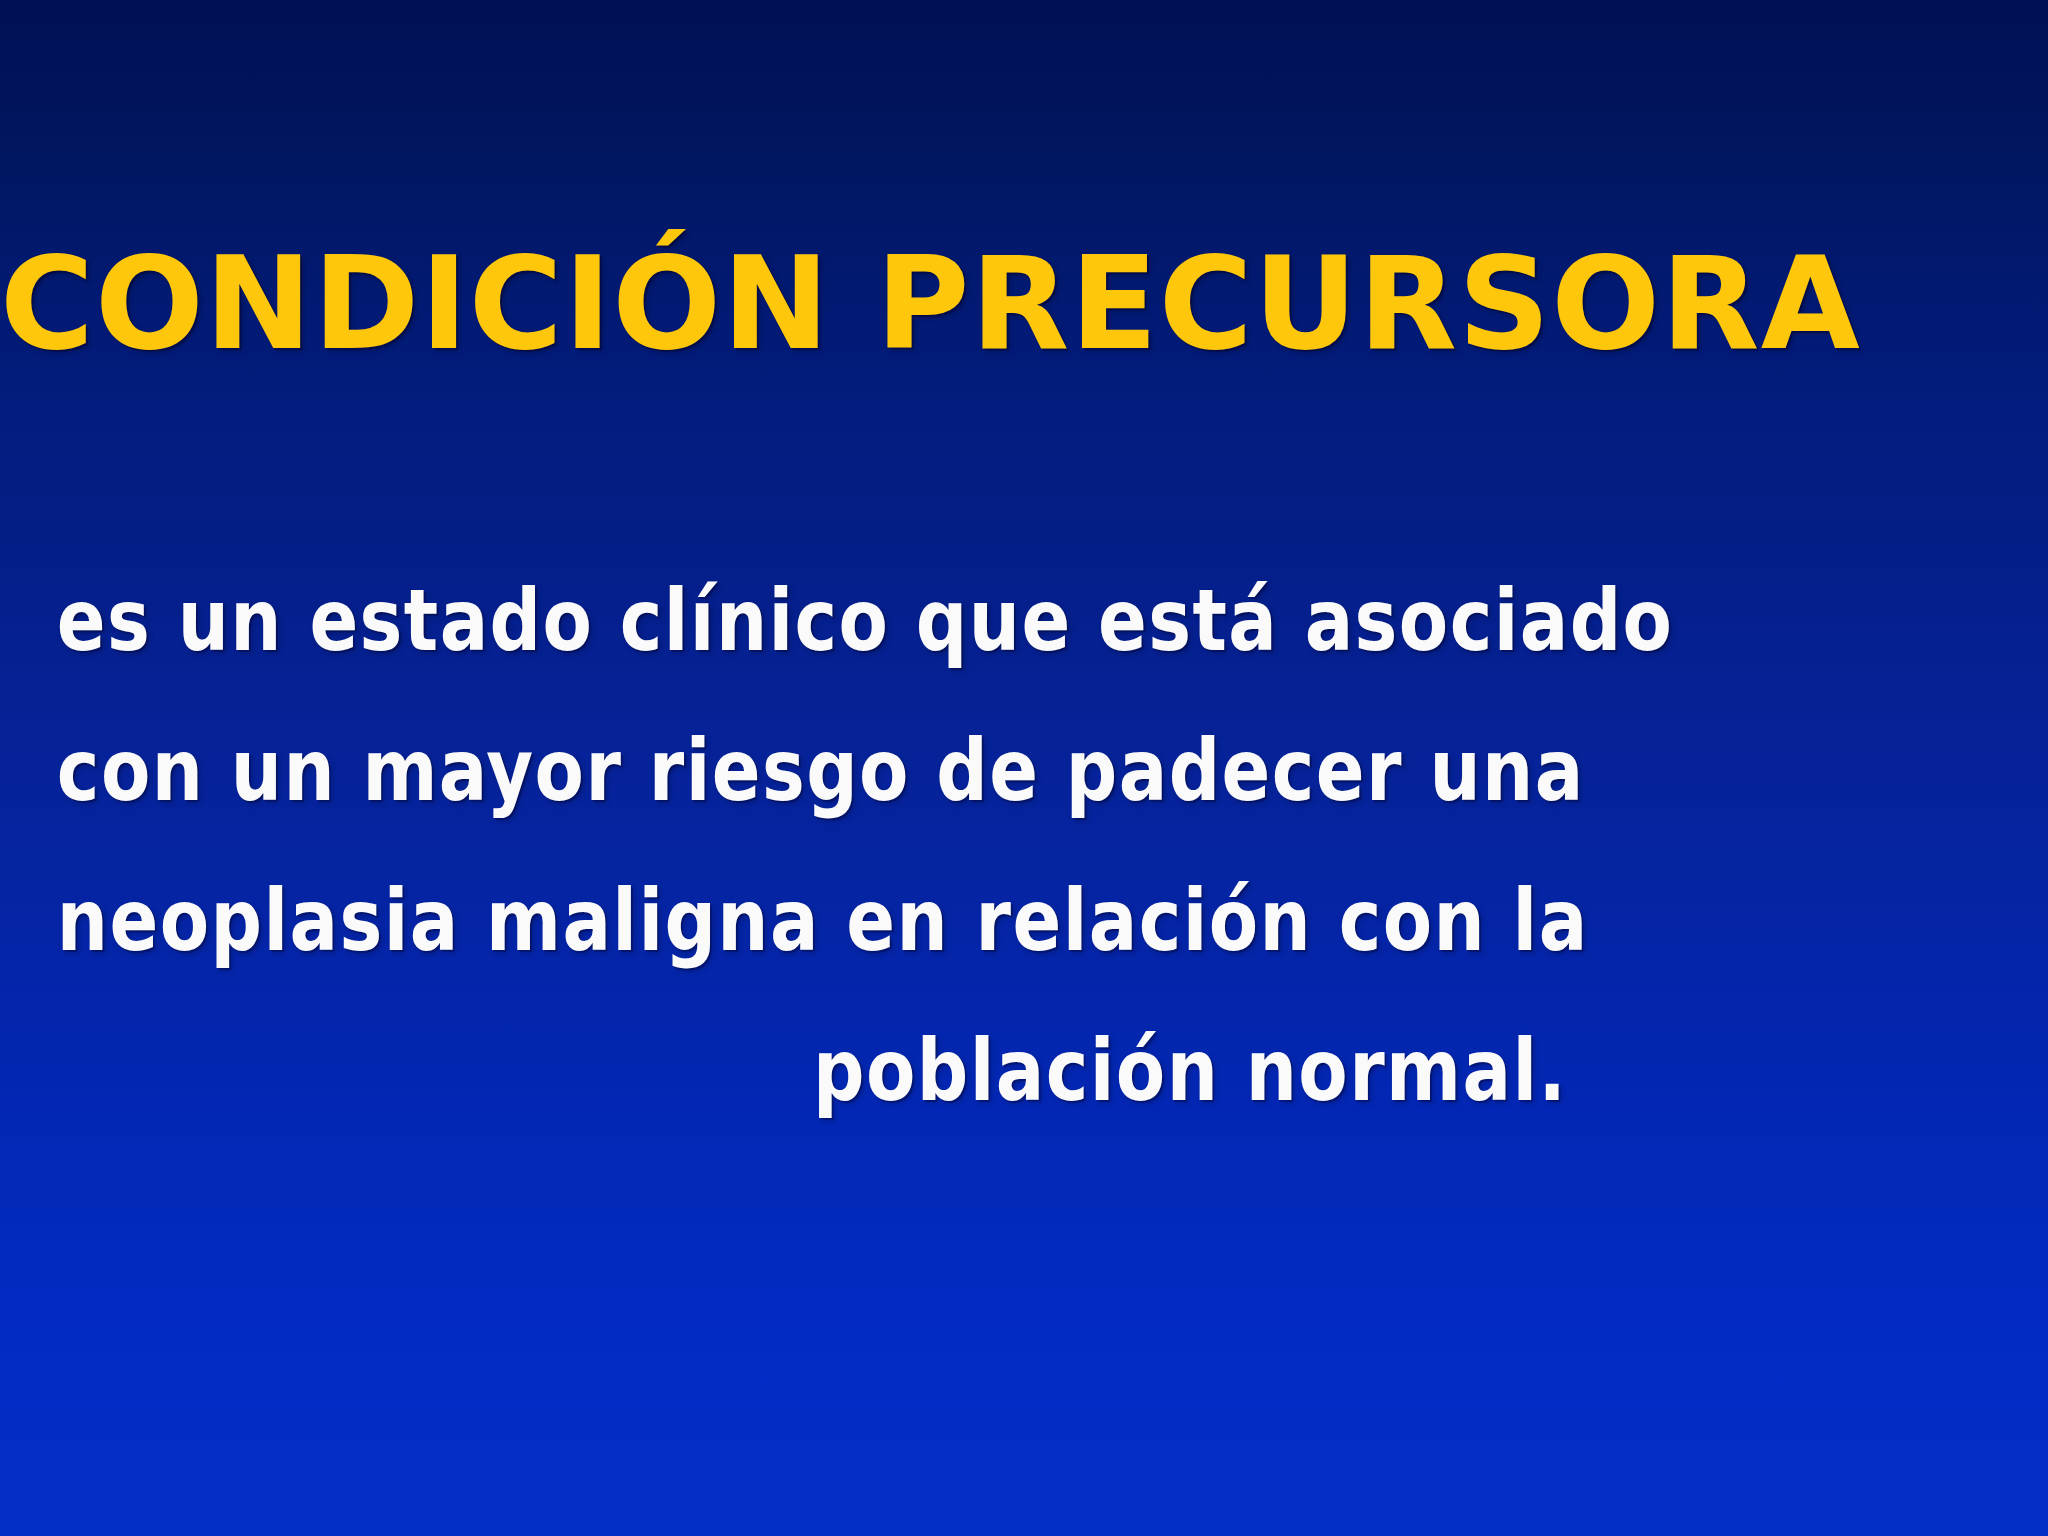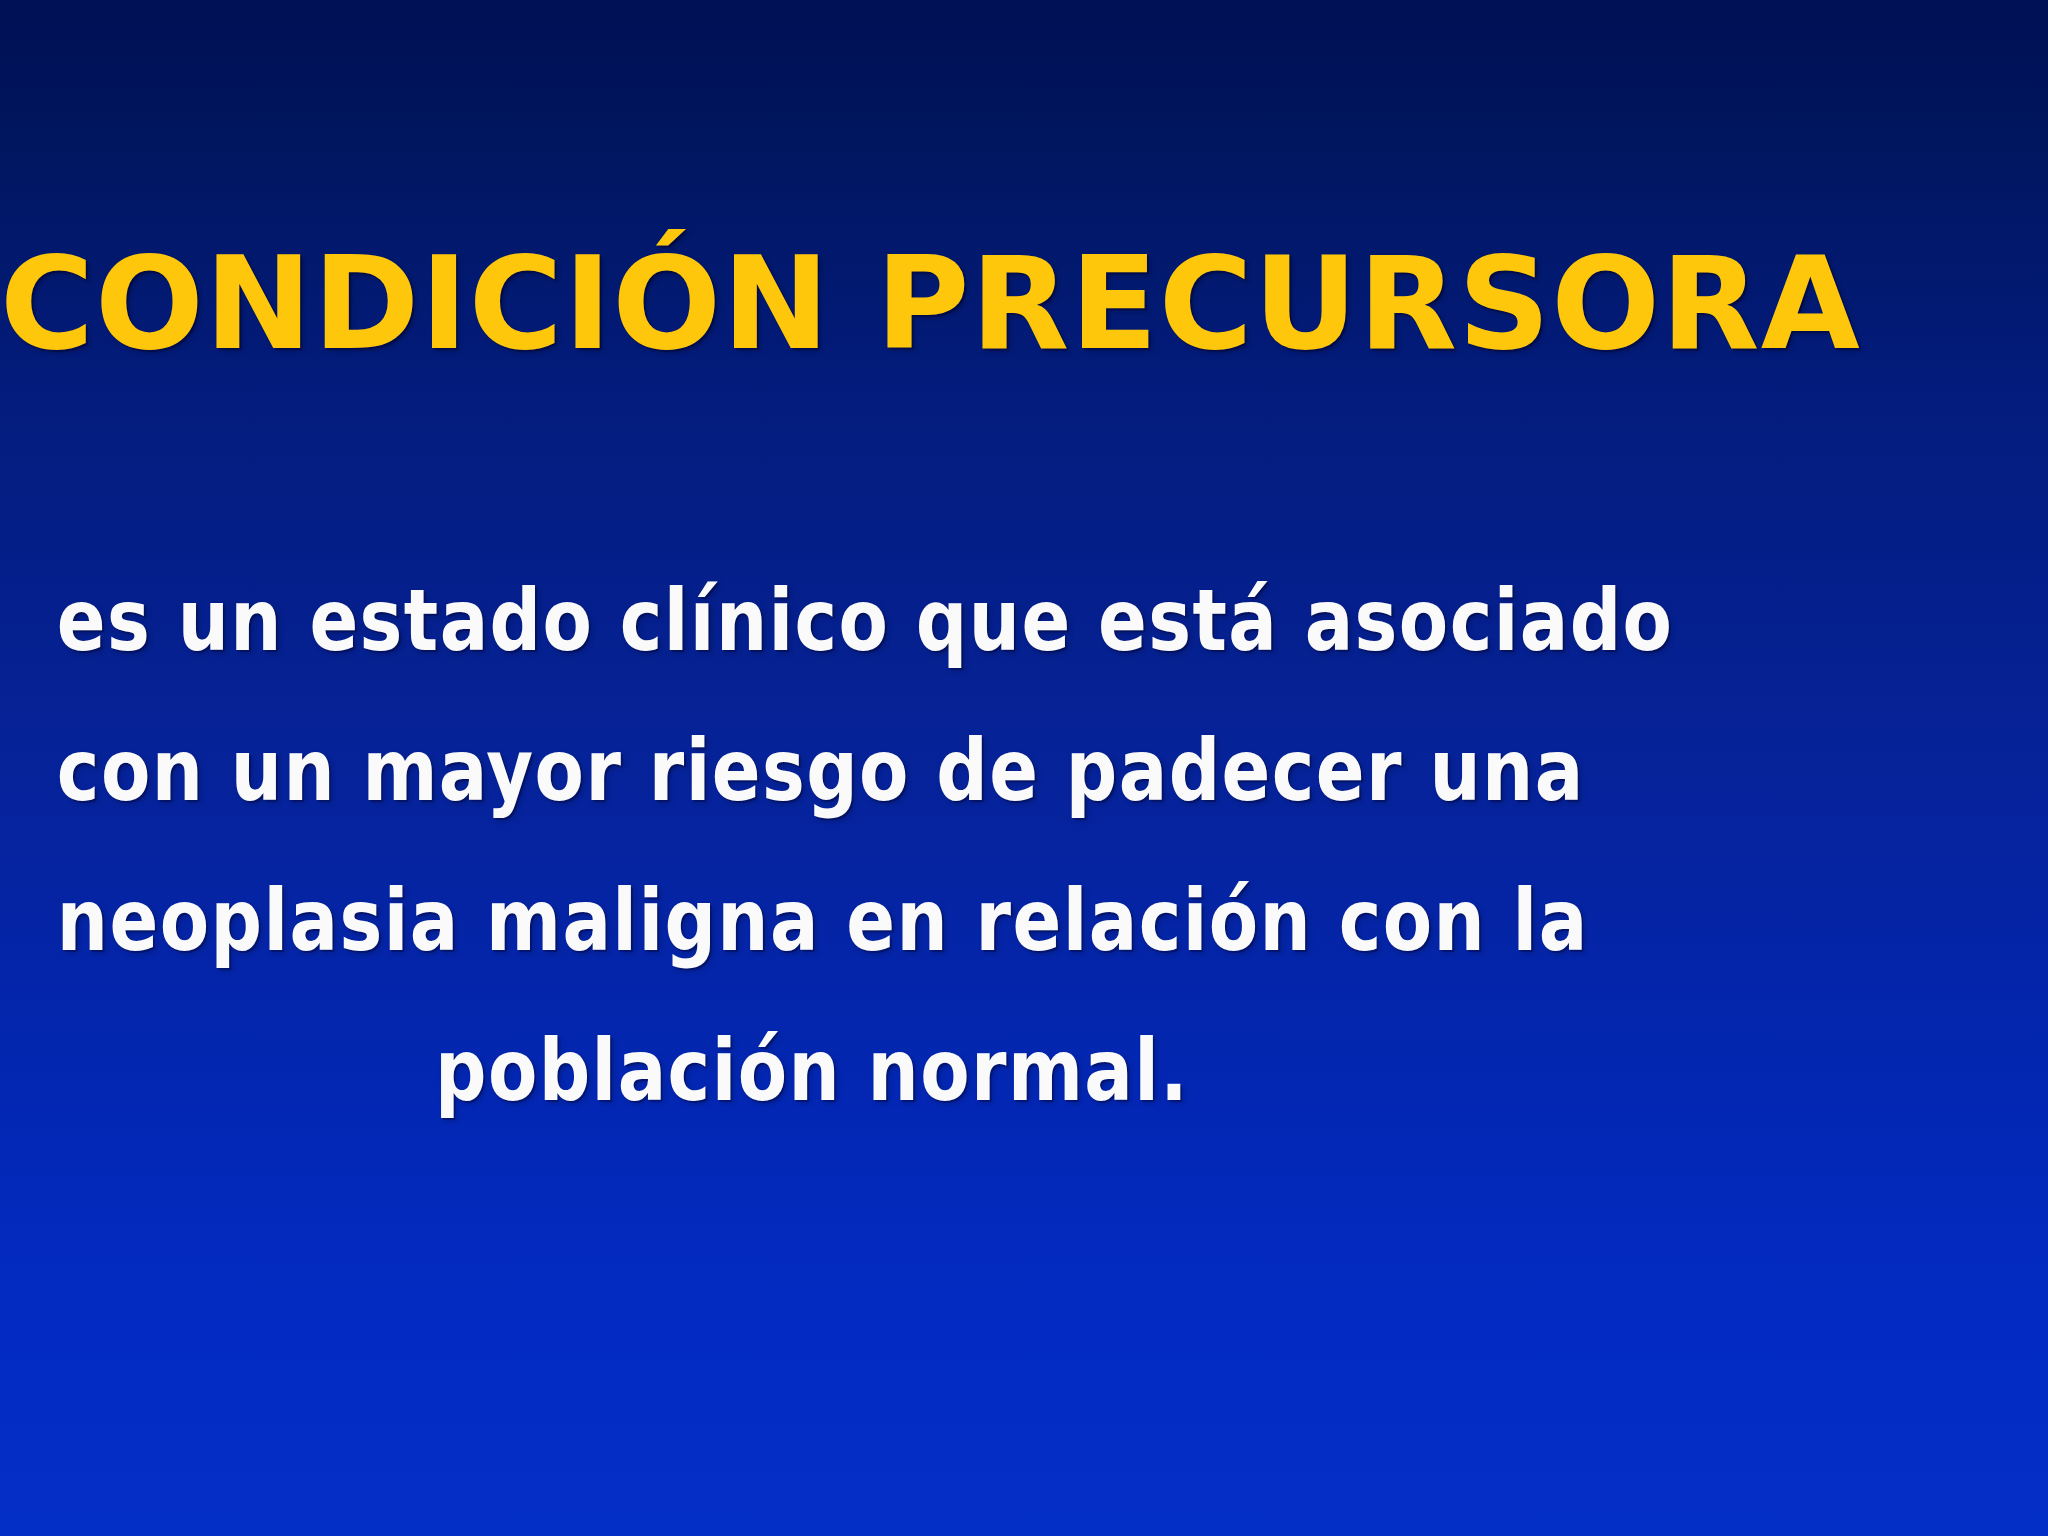--- a/index.html
+++ b/index.html
@@ -75,21 +75,21 @@
       2px 2px 0 rgba(0, 0, 40, 0.35),
       3px 3px 4px rgba(0, 0, 30, 0.30);
   }
 
   
   .body-block {
     position: absolute;
     left: 0;
     top: 545px;
     width: 1624px;
-    text-align: center;
+    text-align: right;
     z-index: 2;
   }
 
   .body-line {
     display: block;
     margin: 0;
     padding: 0;
     font-family: "DejaVu Sans Condensed", "DejaVu Sans", sans-serif;
     font-weight: 700;
     font-size: 86px;

